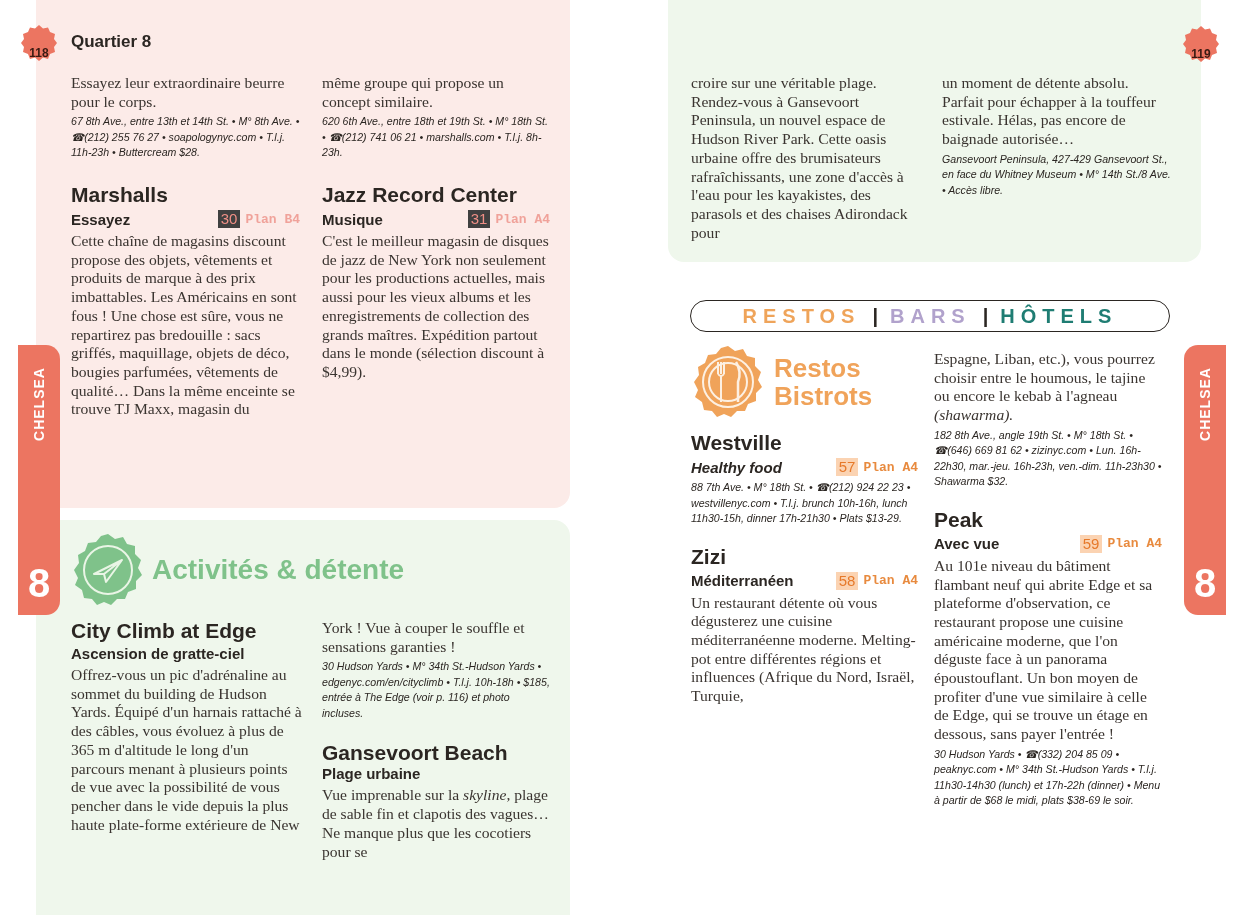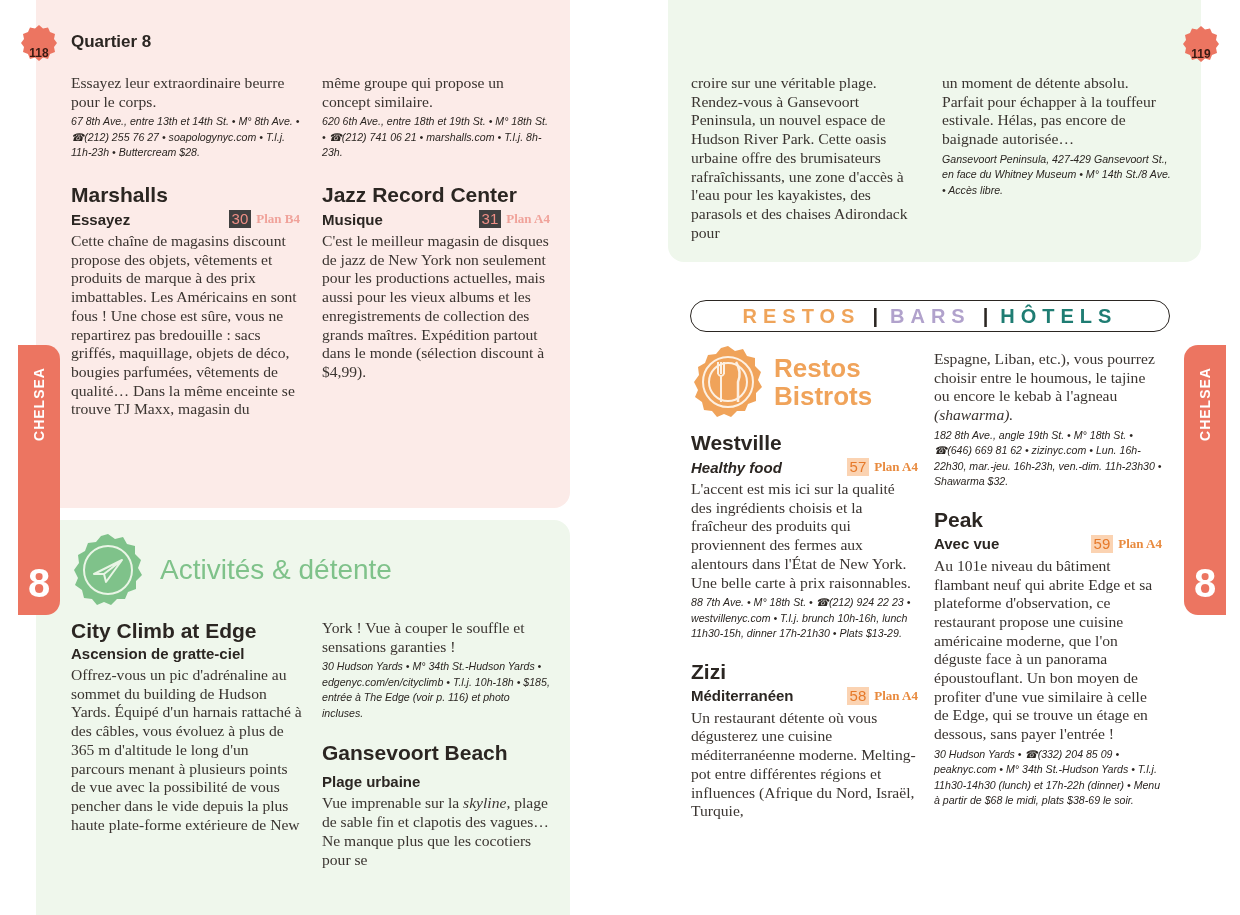--- a/index.html
+++ b/index.html
@@ -29,31 +29,31 @@
   
   .body { font-family: "Liberation Serif", serif; font-size: 15.6px; line-height: 18.7px; color: #3a3430; }
   .body i { font-style: italic; }
   .info { font-family: "Liberation Sans", sans-serif; font-style: italic; font-size: 10.6px; line-height: 15.5px; color: #2b2622; font-weight: 500; }
   .name { font-family: "Liberation Sans", sans-serif; font-weight: bold; font-size: 21px; line-height: 24px; color: #2b2622; }
   .cat-row { display: flex; justify-content: space-between; align-items: center; margin-top: 3px; margin-bottom: 4px; }
   .cat { font-family: "Liberation Sans", sans-serif; font-weight: bold; font-size: 15px; color: #2b2622; }
   .cat.italic { font-style: italic; }
   .plan { display: flex; align-items: center; gap: 5px; }
   .plan .pnum { font-family: "Liberation Sans", sans-serif; font-size: 15px; padding: 0 3px; line-height: 18px; }
-  .plan .ptext { font-family: Liberation Serif, serif; font-weight: bold; font-size: 13px; }
+  .plan .ptext { font-family: Liberation Mono, monospace; font-weight: bold; font-size: 13px; }
   .plan.pink .pnum { background: #404040; color: #ef8f86; }
   .plan.pink .ptext { color: #f0a29a; }
   .plan.orange .pnum { background: #fbd3b2; color: #e6792a; }
   .plan.orange .ptext { color: #e88a3e; }
 
   .col { position: absolute; }
 
   
   .section-head { position: absolute; display: flex; align-items: center; }
-  .act-title { font-family: "Liberation Sans", sans-serif; font-weight: normal; font-size: 28px; color: #7fc28a; margin-left: 14px; }
+  .act-title { font-family: "Liberation Sans", sans-serif; font-weight: bold; font-size: 28px; color: #7fc28a; margin-left: 6px; }
   .resto-title { font-family: "Liberation Sans", sans-serif; font-weight: bold; font-size: 26px; line-height: 28px; color: #f0a35a; margin-left: 8px; }
 
   .rbh-bar { position: absolute; left: 690px; top: 300px; width: 480px; height: 32px; border: 1.5px solid #2b2622; border-radius: 16px; display: flex; align-items: center; justify-content: center; font-family: "Liberation Sans", sans-serif; font-weight: bold; font-size: 20px; letter-spacing: 6px; }
   .rbh-bar .sep { color: #2b2622; margin: 0 12px; letter-spacing: 0; }
   .rbh-bar .restos { color: #efa45a; }
   .rbh-bar .bars { color: #b1a2cc; }
   .rbh-bar .hotels { color: #1f7d73; }
 </style>
 </head>
 <body>
@@ -141,21 +141,21 @@
   </div>
   <div class="body">Offrez-vous un pic d'adrénaline au sommet du building de Hudson Yards. Équipé d'un harnais rattaché à des câbles, vous évoluez à plus de 365 m d'altitude le long d'un parcours menant à plusieurs points de vue avec la possibilité de vous pencher dans le vide depuis la plus haute plate-forme extérieure de New</div>
 </div>
 
 <div class="col" style="left:322px; top:619px; width:230px;">
   <div class="body">York ! Vue à couper le souffle et sensations garanties !</div>
   <div class="info" style="margin-top:3px;">30 Hudson Yards • M° 34th St.-Hudson Yards • edgenyc.com/en/cityclimb • T.l.j. 10h-18h • $185, entrée à The Edge (voir p. 116) et photo incluses.</div>
 
   <div style="margin-top:20px;">
     <div class="name">Gansevoort Beach</div>
-    <div class="cat-row" style="margin-top:8px;">
+    <div class="cat-row" style="margin-top:0;">
       <span class="cat">Plage urbaine</span>
     </div>
     <div class="body"><span>Vue imprenable sur la </span><i>skyline</i><span>, plage de sable fin et clapotis des vagues… Ne manque plus que les cocotiers pour se</span></div>
   </div>
 </div>
 
 <div class="col" style="left:691px; top:74px; width:232px;">
   <div class="body">croire sur une véritable plage. Rendez-vous à Gansevoort Peninsula, un nouvel espace de Hudson River Park. Cette oasis urbaine offre des brumisateurs rafraîchissants, une zone d'accès à l'eau pour les kayakistes, des parasols et des chaises Adirondack pour</div>
 </div>
 <div class="col" style="left:942px; top:74px; width:230px;">
@@ -188,21 +188,20 @@
 <div class="col" style="left:691px; top:431px; width:227px;">
   <div>
     <div class="name">Westville</div>
     <div class="cat-row">
       <span class="cat italic">Healthy food</span>
       <span class="plan orange">
         <span class="pnum">57</span>
         <span class="ptext">Plan A4</span>
       </span>
     </div>
-    <div class="body">L'accent est mis ici sur la qualité des ingrédients choisis et la fraîcheur des produits qui proviennent des fermes aux alentours dans l'État de New York. Une belle carte à prix raisonnables.</div>
     <div class="info" style="margin-top:3px;">88 7th Ave. • M° 18th St. • ☎(212) 924 22 23 • westvillenyc.com • T.l.j. brunch 10h-16h, lunch 11h30-15h, dinner 17h-21h30 • Plats $13-29.</div>
   </div>
 
   <div style="margin-top:18px;">
     <div class="name">Zizi</div>
     <div class="cat-row">
       <span class="cat">Méditerranéen</span>
       <span class="plan orange">
         <span class="pnum">58</span>
         <span class="ptext">Plan A4</span>

